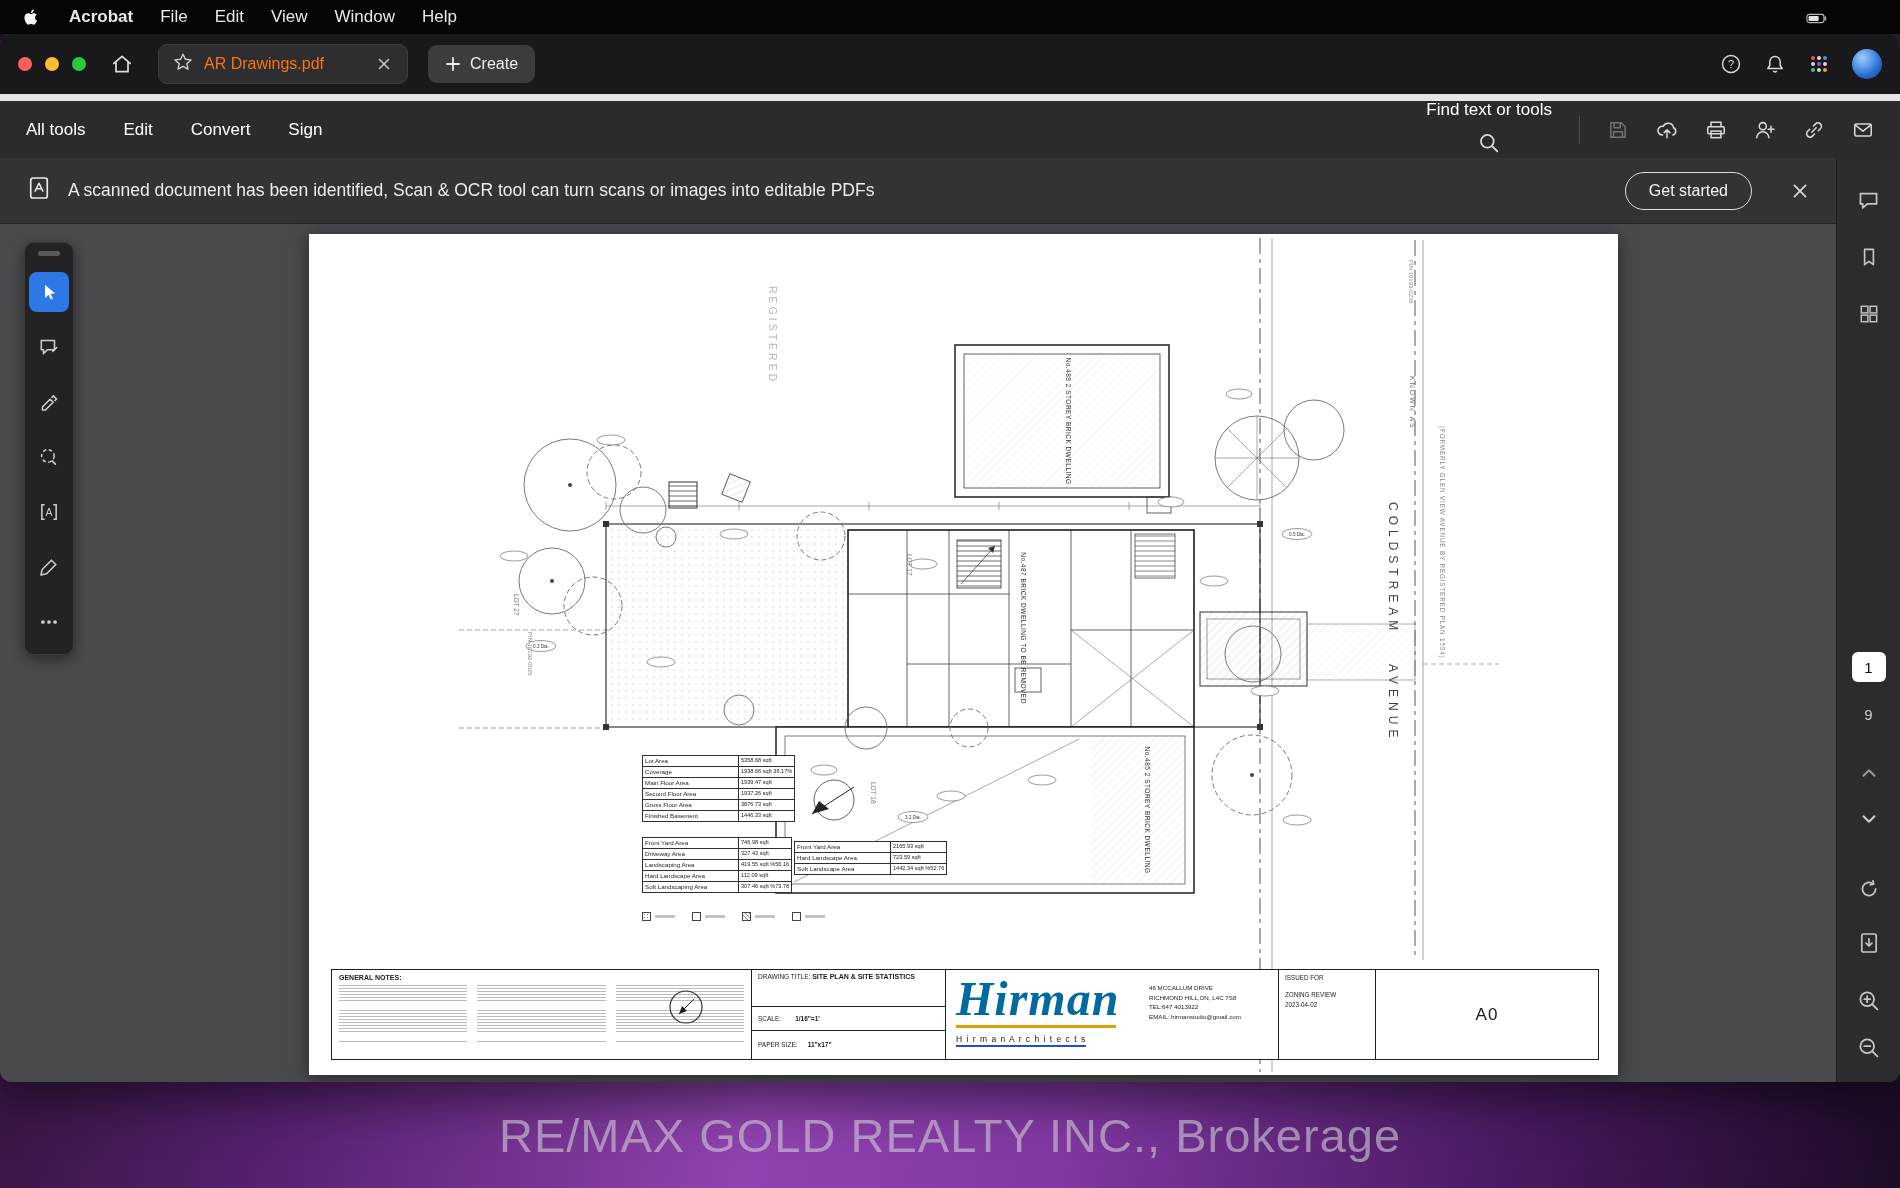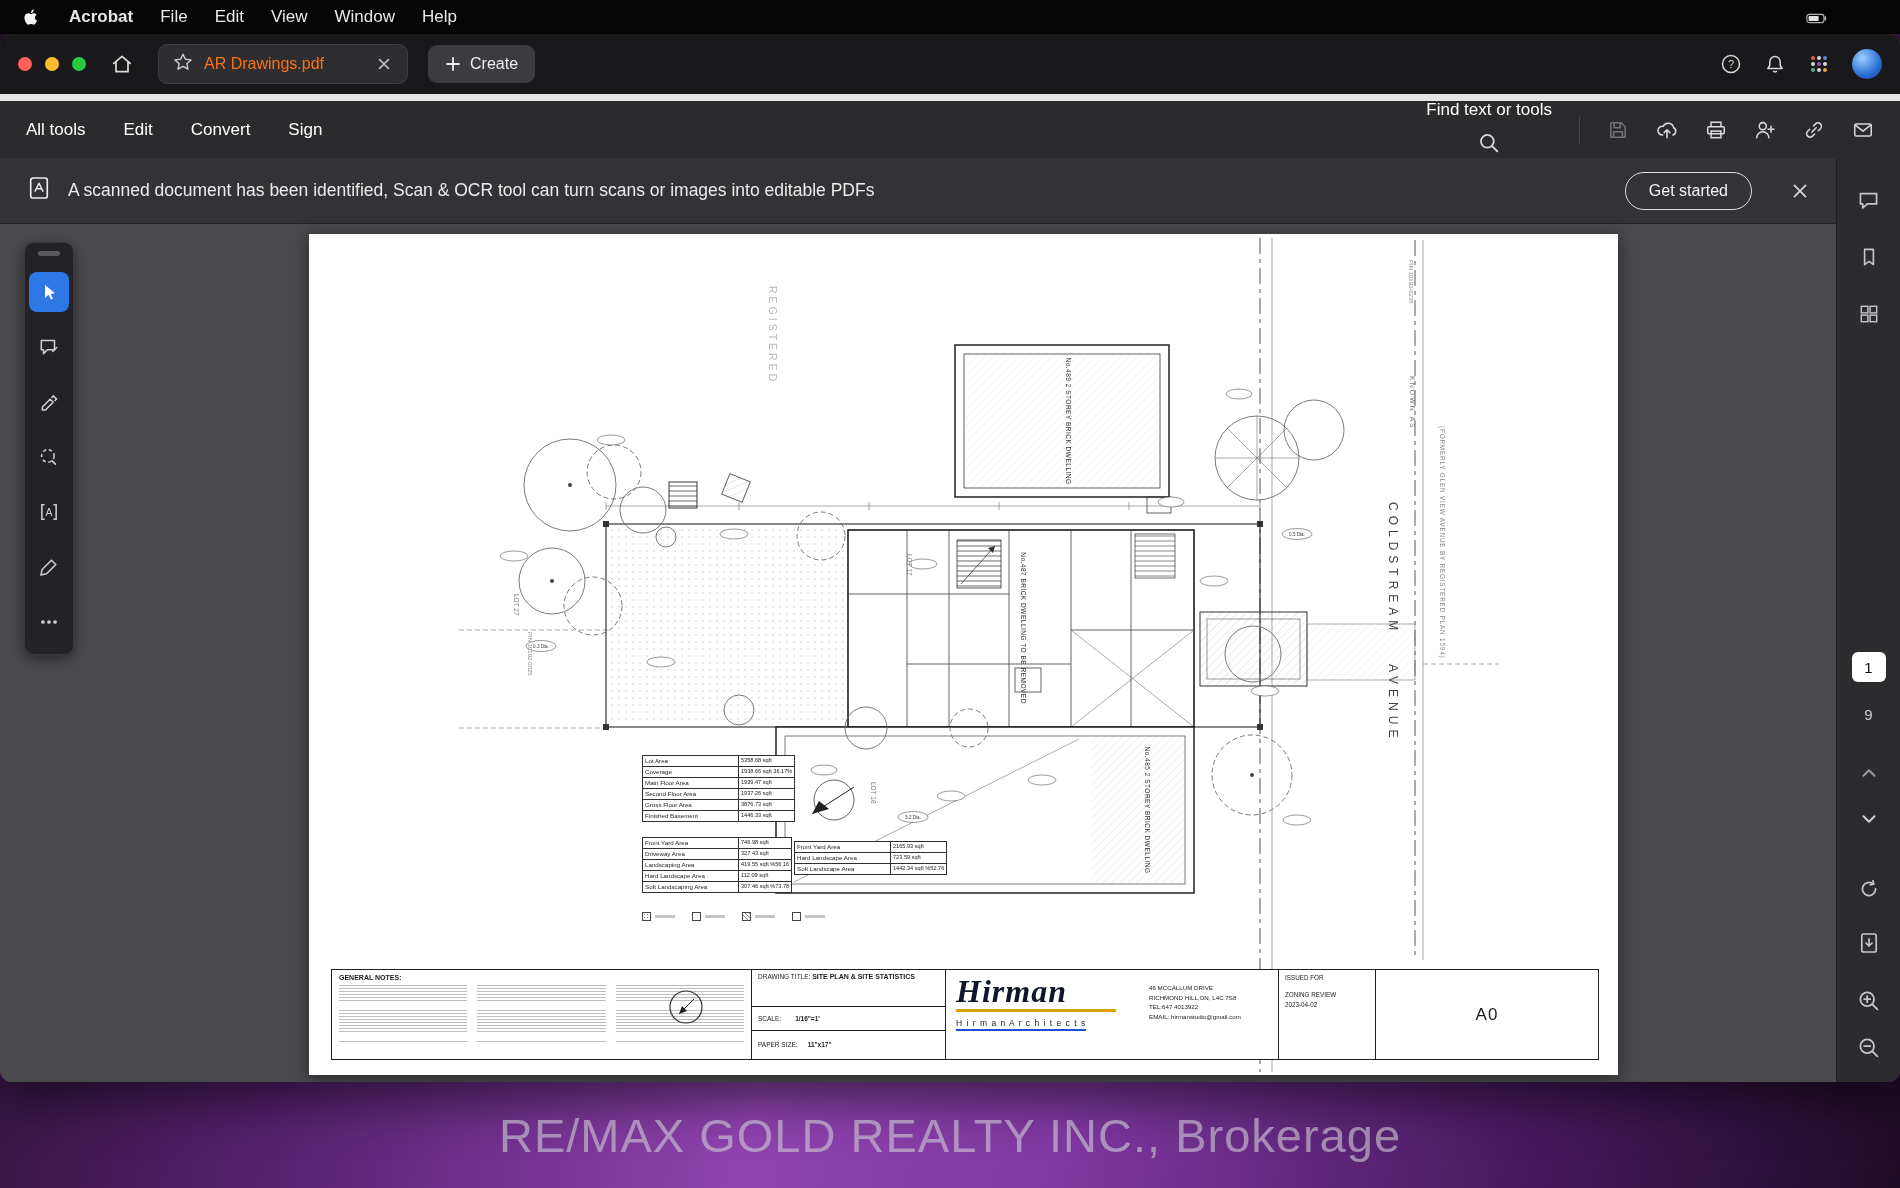--- a/index.html
+++ b/index.html
@@ -108,22 +108,22 @@
   .proj-label { font-size:6.5px; font-weight:bold; }
   .proj-name { font-size:8px; font-weight:bold; text-align:center; margin-top:6px; letter-spacing:.4px; }
   .proj-bot { height:42px; display:flex; align-items:center; justify-content:center; font-size:7.5px; font-weight:bold; letter-spacing:.4px; }
   .tb-dt { width:194px; font-size:6.5px; }
   .dt-r1 { height:37px; border-bottom:1px solid #1f1f1f; padding:3px 6px; }
   .dt-r1 b { font-size:7px; }
   .dt-r2 { height:24px; border-bottom:1px solid #1f1f1f; padding:4px 6px; display:flex; gap:14px; align-items:center; }
   .dt-r3 { height:26px; padding:4px 6px; display:flex; gap:10px; align-items:center; }
   .tb-firm { width:333px; display:flex; padding:5px 10px; }
   .logo-area { width:185px; }
-  .firm-logo { font-family:"Liberation Serif", serif; font-weight:bold; font-style:italic; font-size:32px;
-    color:#0f172a; line-height:1; letter-spacing:1px; }
+  .firm-logo { font-family:"Liberation Serif", serif; font-weight:bold; font-style:italic; font-size:48px;
+    color:#0369a1; line-height:1; letter-spacing:1px; }
   .logo-bar { width:160px; height:3px; background:#d9a400; margin-top:2px; }
   .firm-sub { font-size:8.5px; letter-spacing:1px; margin-top:4px; color:#222; border-bottom:2px solid #1d4ed8; display:inline-block; padding-bottom:1px; }
   .addr { font-size:6.2px; line-height:1.55; margin-left:8px; margin-top:8px; }
   .tb-issued { width:97px; padding:4px 6px; font-size:6.3px; }
   .issued-row { margin-top:10px; display:flex; flex-direction:column; gap:3px; }
   .tb-sheet { flex:1; display:flex; align-items:center; justify-content:center; font-size:17px; border-right:none; letter-spacing:1px; }
 
   
   .rightbar { width:64px; background:#2c2c2f; border-left:1px solid #202023; position:relative; }
   .rb-ic { position:absolute; left:50%; transform:translateX(-50%); width:36px; height:36px;

